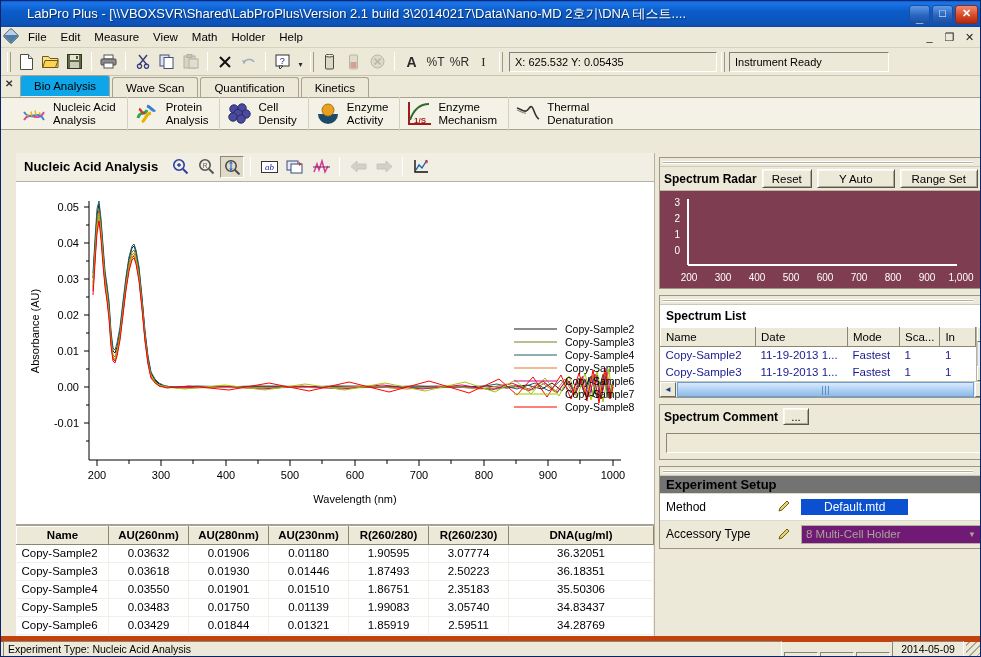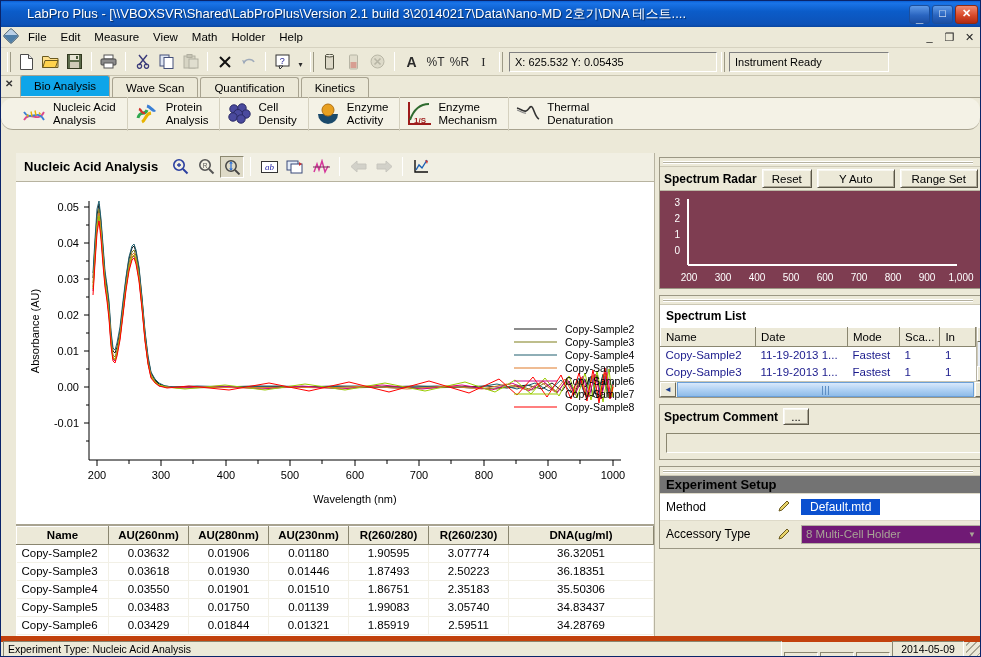--- a/index.html
+++ b/index.html
@@ -148,21 +148,21 @@
   }
   .tab.active {
     background: #0ea5e9; height: 22px;
     border-bottom: 1px solid #f4f2e6;
     font-weight: normal;
   }
   .ribbon {
     height: 32px; display: flex; align-items: center;
     background: #f4f2e6;
     border-bottom: 1px solid #a8a390;
-    padding-left: 14px; gap: 0; border-radius: 12px;
+    padding-left: 14px; gap: 0;
   }
   .rib-btn {
     display: flex; align-items: center; gap: 5px;
     height: 40px; padding: 0 10px 0 4px;
     cursor: default;
     border: 1px solid transparent;
   }
   .rib-ico { width: 28px; height: 28px; flex: 0 0 auto; }
   .rib-label { font-size: 11.5px; line-height: 13px; color: #000; }
   .rib-sep { width: 1px; height: 34px; background: #d5d1bf; }
@@ -323,21 +323,21 @@
   }
   .exp-title { height: 18px; display: flex; align-items: center;
                padding-left: 6px; font-size: 13px; font-weight: bold;
                background: #737373; border-bottom: 1px solid #dedac9; }
   .exp-row { height: 27px; display: flex; align-items: center;
              padding: 0 6px; gap: 6px; }
   .exp-row.white { background: #fff; border-bottom: 1px solid #dedac9; }
   .exp-label { font-size: 12px; width: 105px; }
   .pencil { width: 18px; text-align: center; }
   .val-sel {
-    background: #0a50d0; color: #fff; padding: 1px 9px; font-size: 12px;
+    background: #0a50d0; color: #fff; padding: 1px 23px; font-size: 12px;
   }
   .combo {
     flex: 1 1 auto; max-width: 180px; height: 19px;
     background: #701a75; border: 1px solid #b3afa0;
     display: flex; align-items: center; justify-content: space-between;
     padding: 0 4px; color: #a8a496; font-size: 11.5px;
   }
 
   
   .statusbar {

